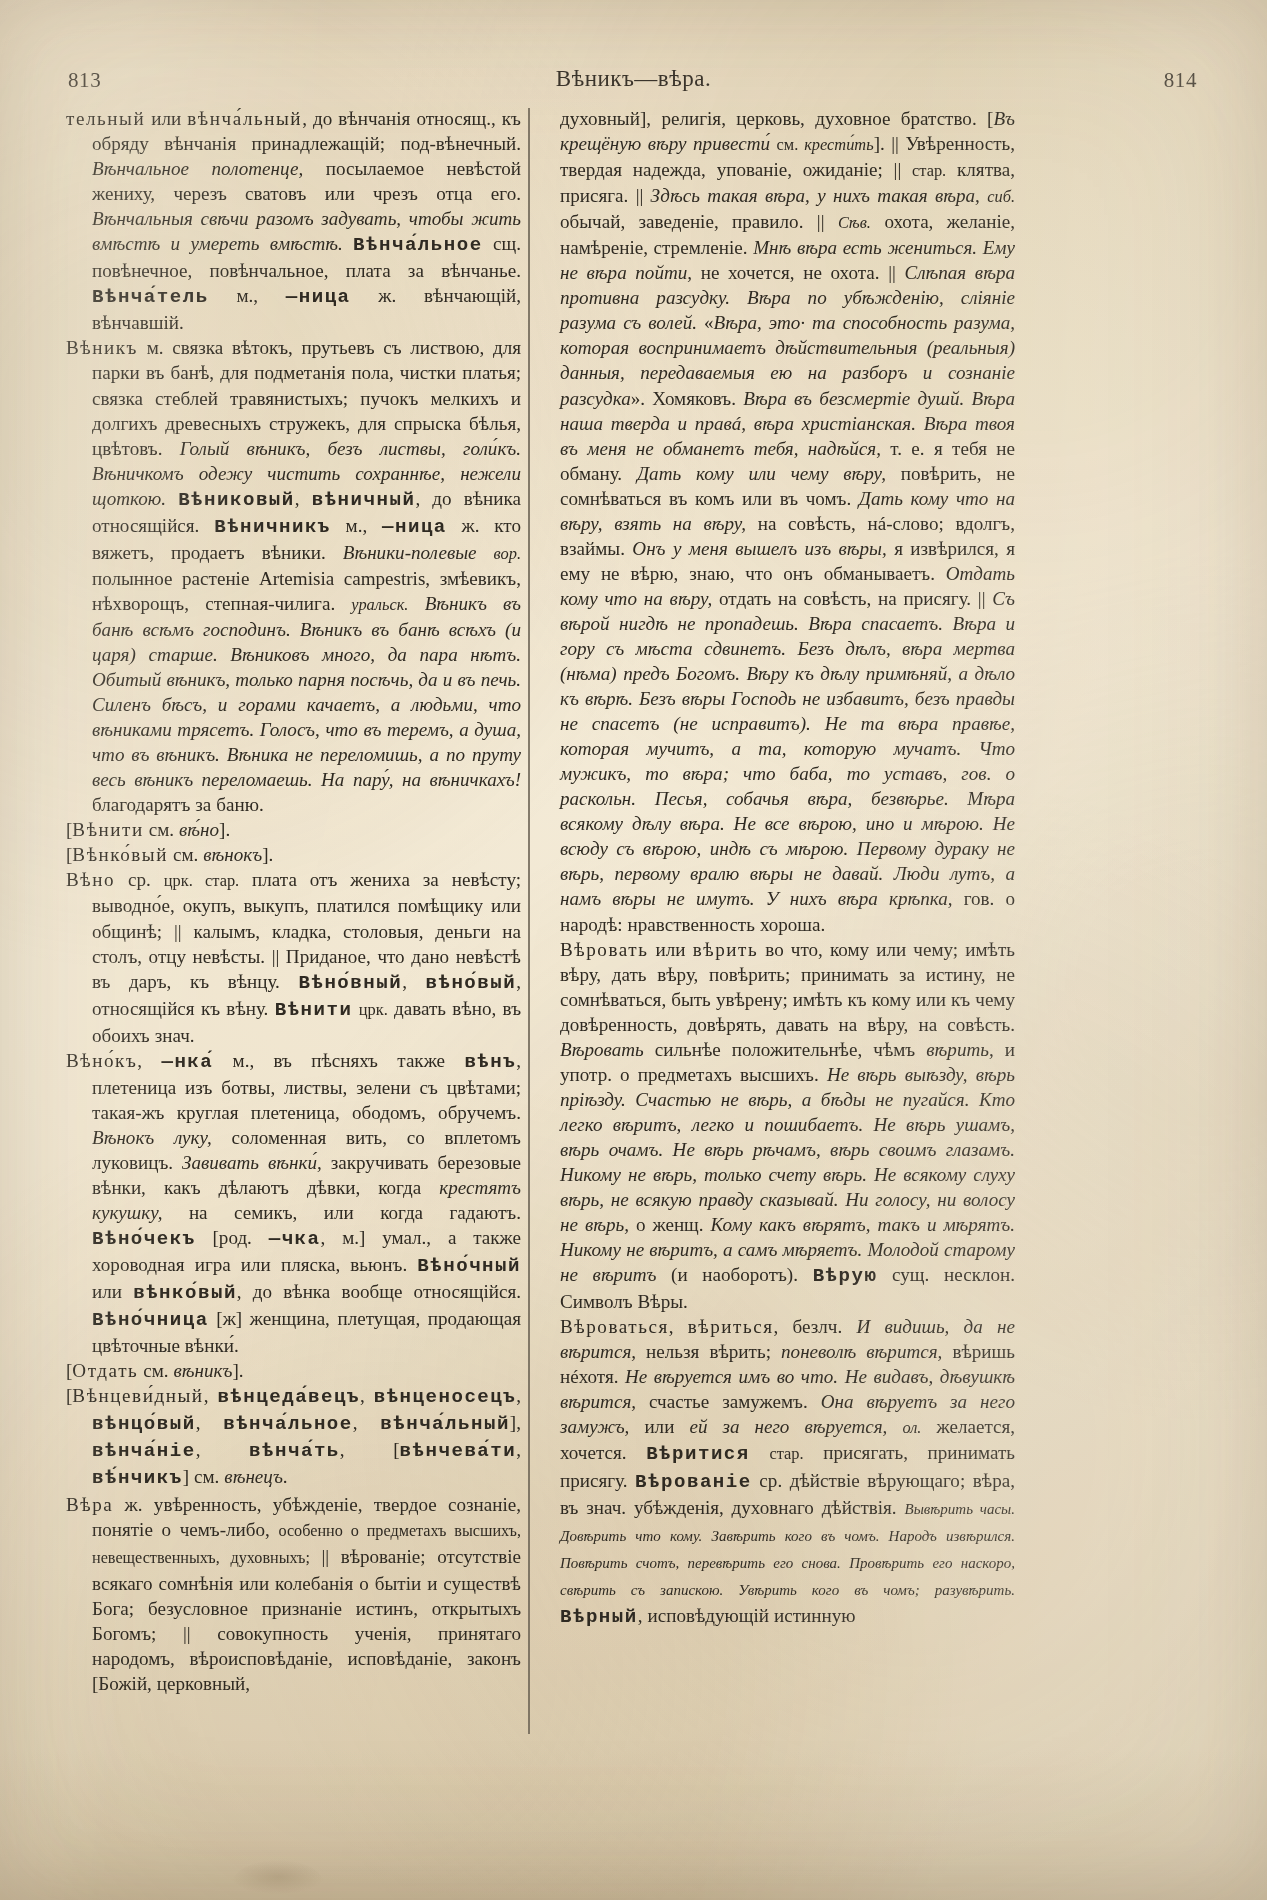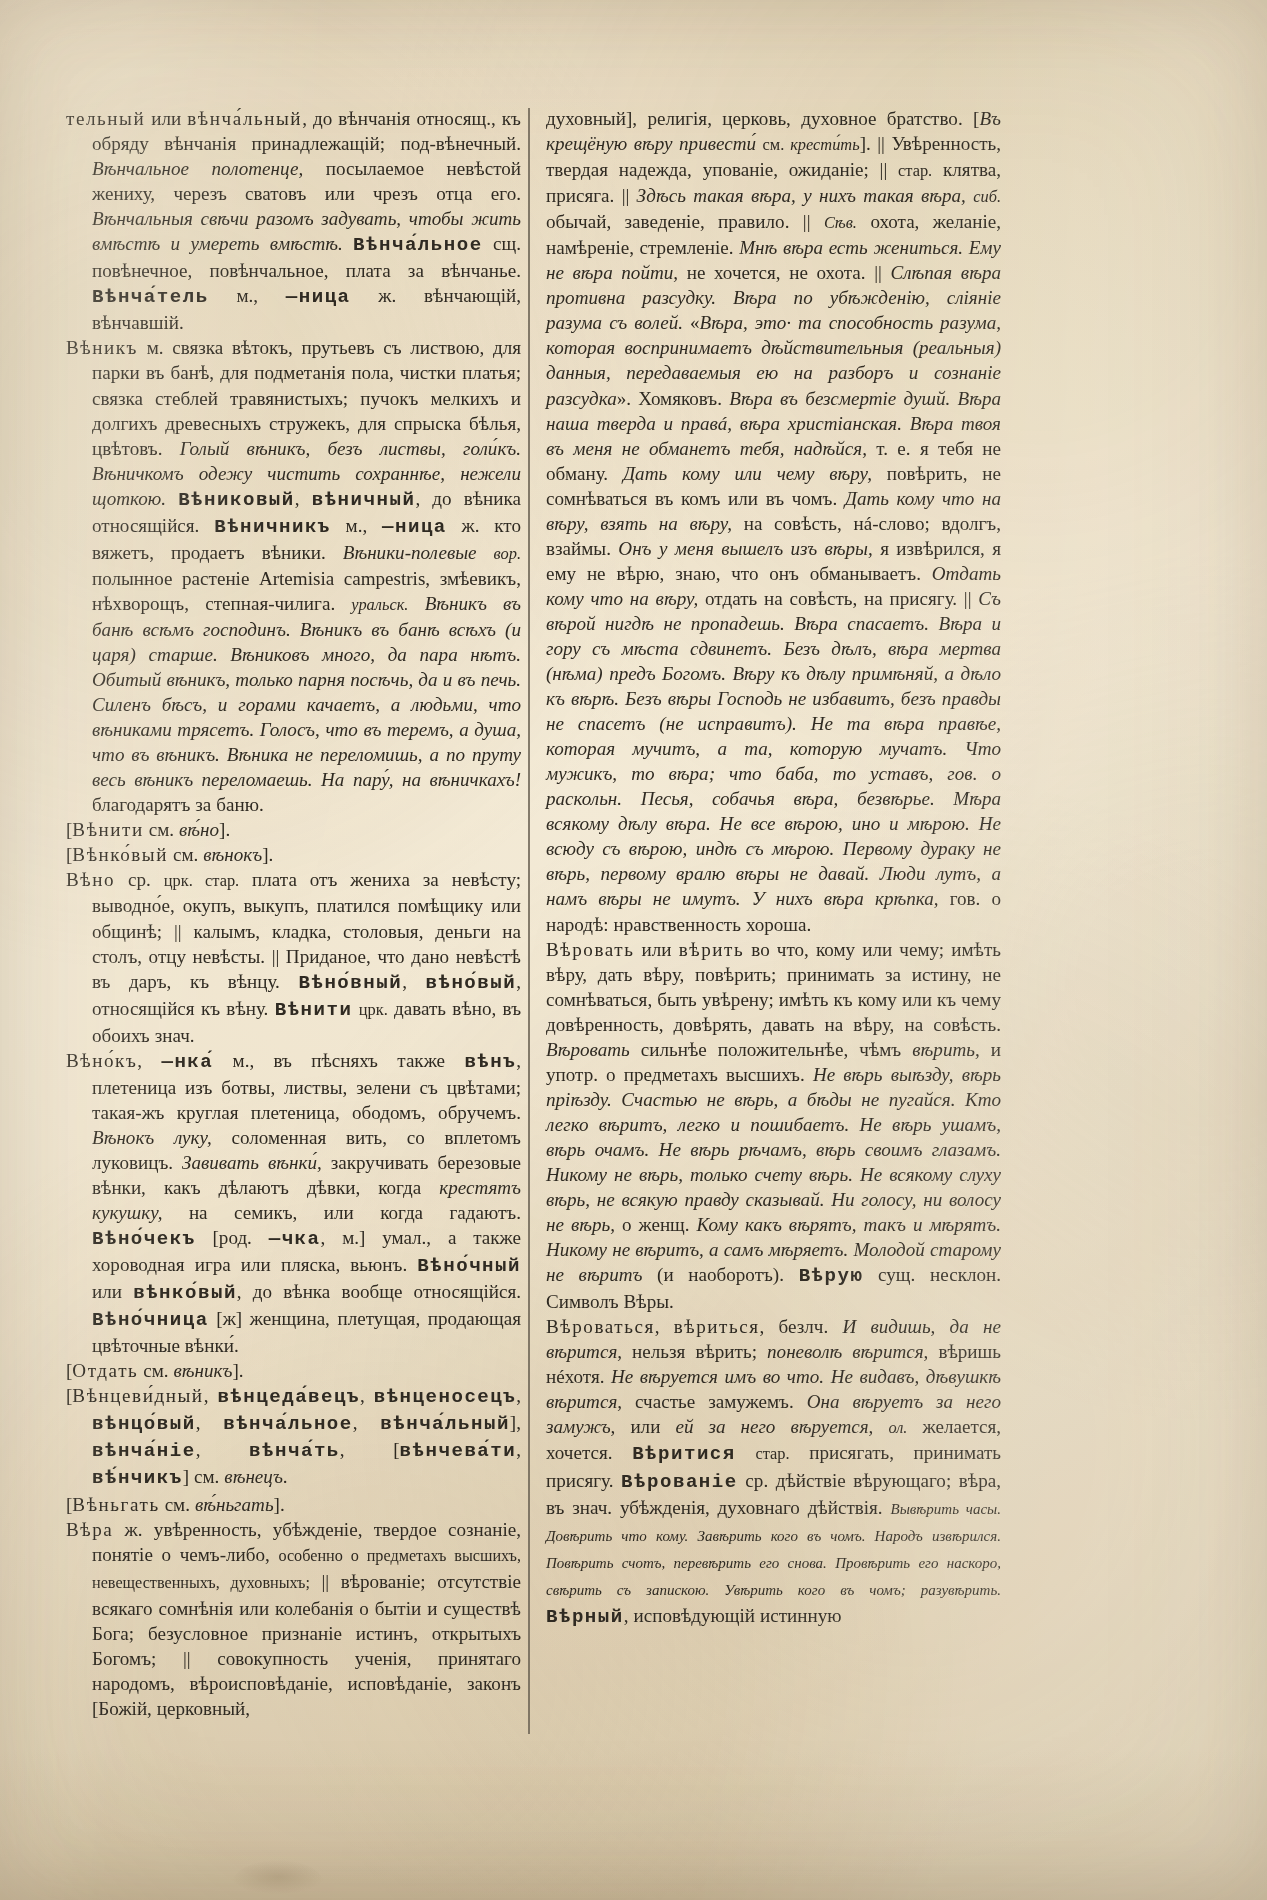--- a/index.html
+++ b/index.html
@@ -106,21 +106,21 @@
   .rule {
     position: absolute;
     left: 50%;
     top: 2px;
     bottom: 62px;
     width: 2px;
     background: #6b6354;
     transform: translateX(-50%);
     opacity: .82;
   }
-  .col.right { width: 455px; margin-left: 9px; }
+  .col.right { width: 455px; margin-left: 23px; }
 
   
   .entry {
     font-size: 19.1px;
     line-height: 25.05px;
     color: #2f2a22;
     text-align: justify;
     text-justify: inter-word;
     margin: 0 0 0 0;
     padding-left: 26px;
@@ -176,32 +176,36 @@
     border-radius: 50% 50% 44% 44% / 70% 70% 30% 30%;
     background: radial-gradient(ellipse at center, rgba(124,104,74,.22), rgba(124,104,74,0) 72%);
   }
 </style>
 </head>
 <body>
 
 <div id="page">
   <div id="sheet">
 
+    <div class="headline">
+      <span class="folio left">813</span>
+      <span class="head-title">Вѣникъ—вѣра.</span>
+      <span class="folio right">814</span>
+    </div>
 
     <div id="body">
       <div class="col left" id="col-left">
           <p class="entry"><span class="hw">тельный</span> или <span class="hw">вѣнча́льный</span>, до вѣнчанія относящ., къ обряду вѣнчанія принадлежащій; под<span>-</span>вѣнечный. <i class="it">Вѣнчальное полотенце,</i> посылаемое невѣстой жениху, черезъ сватовъ или чрезъ отца его. <i class="it">Вѣнчальныя свѣчи разомъ задувать, чтобы жить вмѣстѣ и умереть вмѣстѣ.</i> <span class="sub">Вѣнча́льное</span> сщ. повѣнечное, повѣнчальное, плата за вѣнчанье. <span class="sub">Вѣнча́тель</span> м., <span class="sub">—ница</span> ж. вѣнчающій, вѣнчавшій.</p>
           <p class="entry"><span class="hw">Вѣникъ</span> м. связка вѣтокъ, прутьевъ съ листвою, для парки въ банѣ, для подметанія пола, чистки платья; связка стеблей травянистыхъ; пучокъ мелкихъ и долгихъ древесныхъ стружекъ, для спрыска бѣлья, цвѣтовъ. <i class="it">Голый вѣникъ, безъ листвы, голи́къ. Вѣничкомъ одежу чистить сохраннѣе, нежели щоткою.</i> <span class="sub">Вѣниковый</span>, <span class="sub">вѣничный</span>, до вѣника относящійся. <span class="sub">Вѣничникъ</span> м., <span class="sub">—ница</span> ж. кто вяжетъ, продаетъ вѣники. <i class="it">Вѣники-полевые</i> <span class="ab it">вор.</span> полынное растеніе Artemisia campestris, змѣевикъ, нѣхворощъ, степная-чилига. <span class="ab it">уральск.</span> <i class="it">Вѣникъ въ банѣ всѣмъ господинъ. Вѣникъ въ банѣ всѣхъ (и царя) старше. Вѣниковъ много, да пара нѣтъ. Обитый вѣникъ, только парня посѣчь, да и въ печь. Силенъ бѣсъ, и горами качаетъ, а людьми, что вѣниками трясетъ. Голосъ, что въ теремъ, а душа, что въ вѣникъ. Вѣника не переломишь, а по пруту весь вѣникъ переломаешь. На пару́, на вѣничкахъ!</i> благодарятъ за баню.</p>
           <p class="entry">[<span class="hw">Вѣнити</span> см. <i class="it">вѣ́но</i>].</p>
           <p class="entry">[<span class="hw">Вѣнко́вый</span> см. <i class="it">вѣнокъ</i>].</p>
           <p class="entry"><span class="hw">Вѣно</span> ср. <span class="ab">црк. стар.</span> плата отъ жениха за невѣсту; выводно́е, окупъ, выкупъ, платился помѣщику или общинѣ; || калымъ, кладка, столовыя, деньги на столъ, отцу невѣсты. || Приданое, что дано невѣстѣ въ даръ, къ вѣнцу. <span class="sub">Вѣно́вный</span>, <span class="sub">вѣно́вый</span>, относящійся къ вѣну. <span class="sub">Вѣнити</span> <span class="ab">црк.</span> давать вѣно, въ обоихъ знач.</p>
           <p class="entry"><span class="hw">Вѣно́къ</span>, <span class="sub">—нка́</span> м., въ пѣсняхъ также <span class="sub">вѣнъ</span>, плетеница изъ ботвы, листвы, зелени съ цвѣтами; такая-жъ круглая плетеница, ободомъ, обручемъ. <i class="it">Вѣнокъ луку,</i> соломенная вить, со вплетомъ луковицъ. <i class="it">Завивать вѣнки́,</i> закручивать березовые вѣнки, какъ дѣлаютъ дѣвки, когда <i class="it">крестятъ кукушку,</i> на семикъ, или когда гадаютъ. <span class="sub">Вѣно́чекъ</span> [род. <span class="sub">—чка</span>, м.] умал., а также хороводная игра или пляска, вьюнъ. <span class="sub">Вѣно́чный</span> или <span class="sub">вѣнко́вый</span>, до вѣнка вообще относящійся. <span class="sub">Вѣно́чница</span> [ж] женщина, плетущая, продающая цвѣточные вѣнки́.</p>
           <p class="entry">[<span class="hw">Отдать</span> см. <i class="it">вѣникъ</i>].</p>
           <p class="entry">[<span class="hw">Вѣнцеви́дный</span>, <span class="sub">вѣнцеда́вецъ</span>, <span class="sub">вѣнценосецъ</span>, <span class="sub">вѣнцо́вый</span>, <span class="sub">вѣнча́льное</span>, <span class="sub">вѣнча́льный</span>], <span class="sub">вѣнча́ніе</span>, <span class="sub">вѣнча́ть</span>, [<span class="sub">вѣнчева́ти</span>, <span class="sub">вѣ́нчикъ</span>] см. <i class="it">вѣнецъ</i>.</p>
-          <p class="entry">[<span class="hw">Вѣньгать</span> см. <i class="it">вѣ́ньгать</i>].</p>
           <p class="entry"><span class="hw">Вѣра</span> ж. увѣренность, убѣжденіе, твердое сознаніе, понятіе о чемъ-либо, <span class="sm">особенно о предметахъ высшихъ, невещественныхъ, духовныхъ;</span> || вѣрованіе; отсутствіе всякаго сомнѣнія или колебанія о бытіи и существѣ Бога; безусловное признаніе истинъ, открытыхъ Богомъ; || совокупность ученія, принятаго народомъ, вѣроисповѣданіе, исповѣданіе, законъ [Божій, церковный,</p>
         </div>
       <div class="gutter">
         <div class="rule"></div>
       </div>
       <div class="col right" id="col-right">
           <p class="entry">духовный], религія, церковь, духовное братство. [<i class="it">Въ крещёную вѣру привести́</i> <span class="ab">см. <i class="it">крести́ть</i></span>]. || Увѣренность, твердая надежда, упованіе, ожиданіе; || <span class="ab">стар.</span> клятва, присяга. || <i class="it">Здѣсь такая вѣра, у нихъ такая вѣра,</i> <span class="ab it">сиб.</span> обычай, заведеніе, правило. || <span class="ab it">Сѣв.</span> охота, желаніе, намѣреніе, стремленіе. <i class="it">Мнѣ вѣра есть жениться. Ему не вѣра пойти,</i> не хочется, не охота. || <i class="it">Слѣпая вѣра противна разсудку. Вѣра по убѣжденію, сліяніе разума съ волей.</i> «<i class="it">Вѣра, это· та способность разума, которая воспринимаетъ дѣйствительныя (реальныя) данныя, передаваемыя ею на разборъ и сознаніе разсудка</i>». Хомяковъ. <i class="it">Вѣра въ безсмертіе душй. Вѣра наша тверда и правá, вѣра христіанская. Вѣра твоя въ меня не обманетъ тебя, надѣйся,</i> т. е. я тебя не обману. <i class="it">Дать кому или чему вѣру,</i> повѣрить, не сомнѣваться въ комъ или въ чомъ. <i class="it">Дать кому что на вѣру, взять на вѣру,</i> на совѣсть, нá-слово; вдолгъ, взаймы. <i class="it">Онъ у меня вышелъ изъ вѣры,</i> я извѣрился, я ему не вѣрю, знаю, что онъ обманываетъ. <i class="it">Отдать кому что на вѣру,</i> отдать на совѣсть, на присягу. || <i class="it">Съ вѣрой нигдѣ не пропадешь. Вѣра спасаетъ. Вѣра и гору съ мѣста сдвинетъ. Безъ дѣлъ, вѣра мертва (нѣма) предъ Богомъ. Вѣру къ дѣлу примѣняй, а дѣло къ вѣрѣ. Безъ вѣры Господь не избавитъ, безъ правды не спасетъ (не исправитъ). Не та вѣра правѣе, которая мучитъ, а та, которую мучатъ. Что мужикъ, то вѣра; что баба, то уставъ, гов. о раскольн. Песья, собачья вѣра, безвѣрье. Мѣра всякому дѣлу вѣра. Не все вѣрою, ино и мѣрою. Не всюду съ вѣрою, индѣ съ мѣрою. Первому дураку не вѣрь, первому вралю вѣры не давай. Люди лутъ, а намъ вѣры не имутъ. У нихъ вѣра крѣпка,</i> гов. о народѣ: нравственность хороша.</p>
           <p class="entry"><span class="hw">Вѣровать</span> или <span class="hw">вѣрить</span> во что, кому или чему; имѣть вѣру, дать вѣру, повѣрить; принимать за истину, не сомнѣваться, быть увѣрену; имѣть къ кому или къ чему довѣренность, довѣрять, давать на вѣру, на совѣсть. <i class="it">Вѣровать</i> сильнѣе положительнѣе, чѣмъ <i class="it">вѣрить,</i> и употр. о предметахъ высшихъ. <i class="it">Не вѣрь выѣзду, вѣрь пріѣзду. Счастью не вѣрь, а бѣды не пугайся. Кто легко вѣритъ, легко и пошибаетъ. Не вѣрь ушамъ, вѣрь очамъ. Не вѣрь рѣчамъ, вѣрь своимъ глазамъ. Никому не вѣрь, только счету вѣрь. Не всякому слуху вѣрь, не всякую правду сказывай. Ни голосу, ни волосу не вѣрь,</i> о женщ. <i class="it">Кому какъ вѣрятъ, такъ и мѣрятъ. Никому не вѣритъ, а самъ мѣряетъ. Молодой старому не вѣритъ</i> (и наоборотъ). <span class="sub">Вѣрую</span> сущ. несклон. Символъ Вѣры.</p>
           <p class="entry"><span class="hw">Вѣроваться</span>, <span class="hw">вѣриться</span>, безлч. <i class="it">И видишь, да не вѣрится,</i> нельзя вѣрить; <i class="it">поневолѣ вѣрится,</i> вѣришь нéхотя. <i class="it">Не вѣруется имъ во что. Не видавъ, дѣвушкѣ вѣрится,</i> счастье замужемъ. <i class="it">Она вѣруетъ за него замужъ,</i> или <i class="it">ей за него вѣруется,</i> <span class="ab it">ол.</span> желается, хочется. <span class="sub">Вѣритися</span> <span class="ab">стар.</span> присягать, принимать присягу. <span class="sub">Вѣрованіе</span> ср. дѣйствіе вѣрующаго; вѣра, въ знач. убѣжденія, духовнаго дѣйствія. <span class="sm it">Вывѣрить часы. Довѣрить что кому. Завѣрить кого въ чомъ. Народъ извѣрился. Повѣрить счотъ, перевѣрить его снова. Провѣрить его наскоро, свѣрить съ запискою. Увѣрить кого въ чомъ; разувѣрить.</span> <span class="sub">Вѣрный</span>, исповѣдующій истинную</p>
         </div>

